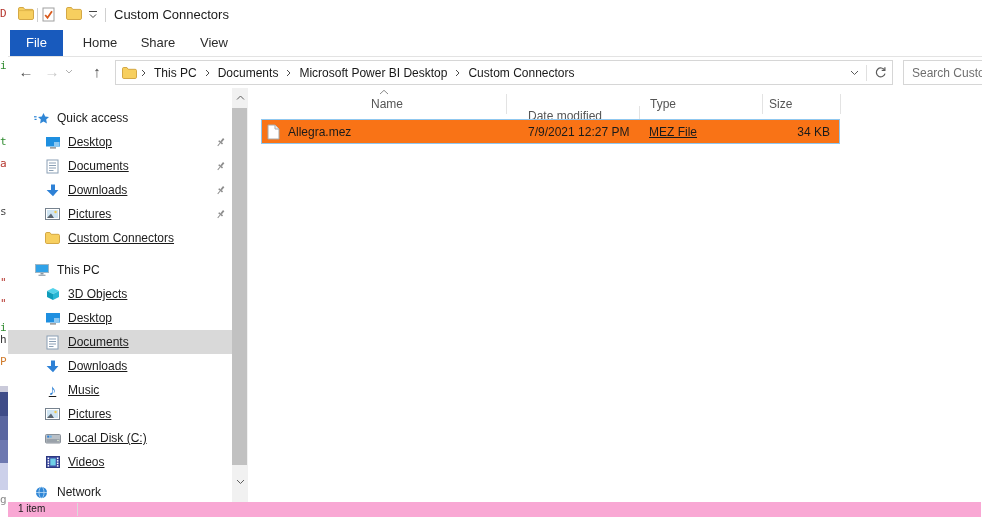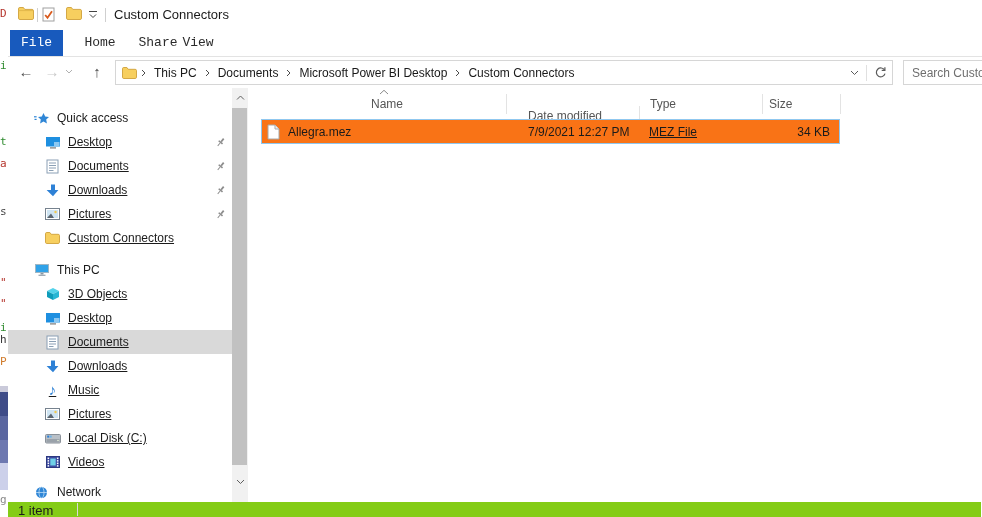--- a/index.html
+++ b/index.html
@@ -11,21 +11,21 @@
   .bgblock{position:absolute;left:0;width:9px;}
   
   .window{position:absolute;left:8px;top:0;width:974px;height:517px;background:#fff;}
   
   .titlebar{position:absolute;left:0;top:0;right:0;height:30px;background:#fff;}
   .tb-sep{position:absolute;top:8px;width:1px;height:14px;background:#cfcfcf;}
   .tb-ico{position:absolute;top:7px;display:inline-flex;background:none;border:none;padding:0;cursor:default;}
   .tb-title{position:absolute;left:106px;top:7px;font-size:13px;color:#191919;white-space:nowrap;}
   
   .tabs{position:absolute;left:0;top:30px;right:0;height:26px;border-bottom:1px solid #e3e3e3;background:#fff;}
-  .tab{position:absolute;top:0;height:26px;line-height:26px;text-align:center;font-size:13px;color:#2b2b2b;font-family:Liberation Mono, monospace;}
+  .tab{position:absolute;top:0;height:26px;line-height:26px;text-align:center;font-size:13px;color:#2b2b2b;}
   .tab.active{background:#185abd;color:#ffffff;}
   
   .navrow{position:absolute;left:0;top:57px;right:0;height:31px;background:#fff;}
   .nav-arrow{position:absolute;top:4px;width:22px;height:22px;line-height:22px;text-align:center;font-size:15px;
              background:none;border:none;padding:0;color:#4f4f4f;}
   .nav-arrow.disabled{color:#c9c9c9;}
   .addressbar{position:absolute;left:107px;top:3px;width:778px;height:25px;border:1px solid #d6d6d6;background:#fff;
               display:flex;align-items:center;box-sizing:border-box;}
   .crumb{font-size:12px;color:#191919;padding:0 4px;white-space:nowrap;cursor:default;}
   .bc-chev{display:inline-flex;padding:0 4px;}
@@ -60,21 +60,21 @@
   .sortchev{position:absolute;left:124px;top:1px;}
   .fl-row{position:absolute;left:6px;top:31px;width:579px;height:25px;box-sizing:border-box;
           background:#f97316;border:1px solid #8fc7ef;display:flex;align-items:center;font-size:12px;color:#1b1b1b;}
   .rc{box-sizing:border-box;white-space:nowrap;overflow:hidden;}
   .rc-name{width:244px;display:flex;align-items:center;padding-left:5px;}
   .rc-name .fico{margin-right:8px;display:inline-flex;flex:none;}
   .rc-date{width:133px;padding-left:22px;}
   .rc-type{width:123px;padding-left:10px;text-decoration:underline;}
   .rc-size{width:77px;text-align:right;padding-right:9px;}
   
-  .statusbar{position:absolute;left:0;right:1px;top:502px;height:15px;background:#84cc16;font-size:13px;color:#1b1b1b;}
+  .statusbar{position:absolute;left:0;right:1px;top:502px;height:15px;background:#f9a8d4;font-size:10px;color:#1b1b1b;}
   .sb-count{position:absolute;left:10px;top:1px;}
   .sb-div{position:absolute;left:69px;top:1px;width:1px;height:13px;background:#d9d9d9;}
   svg{display:block;}
 </style>
 </head>
 <body>
 
 <div class="screen">
 
   <div class="bgstrip">
@@ -126,21 +126,21 @@
           </svg>
       </button>
       <span class="tb-sep" style="left:97px"></span>
       <span class="tb-title">Custom Connectors</span>
     </div>
 
     <div class="tabs">
       <div class="tab active" style="left:2px;width:53px">File</div>
       <div class="tab" style="left:64px;width:56px">Home</div>
       <div class="tab" style="left:122px;width:56px">Share</div>
-      <div class="tab" style="left:164px;width:52px">View</div>
+      <div class="tab" style="left:180px;width:52px">View</div>
     </div>
 
     <div class="navrow">
       <button class="nav-arrow" style="left:7px">←</button>
       <button class="nav-arrow disabled" style="left:33px">→</button>
       <button class="nav-arrow" style="left:57px;top:8px;width:14px;height:14px">
         <svg width="8" height="6" viewBox="0 0 8 6">
             <path d="M1 1l3 3 3-3" stroke="#b0b0b0" fill="none"></path>
           </svg>
       </button>

